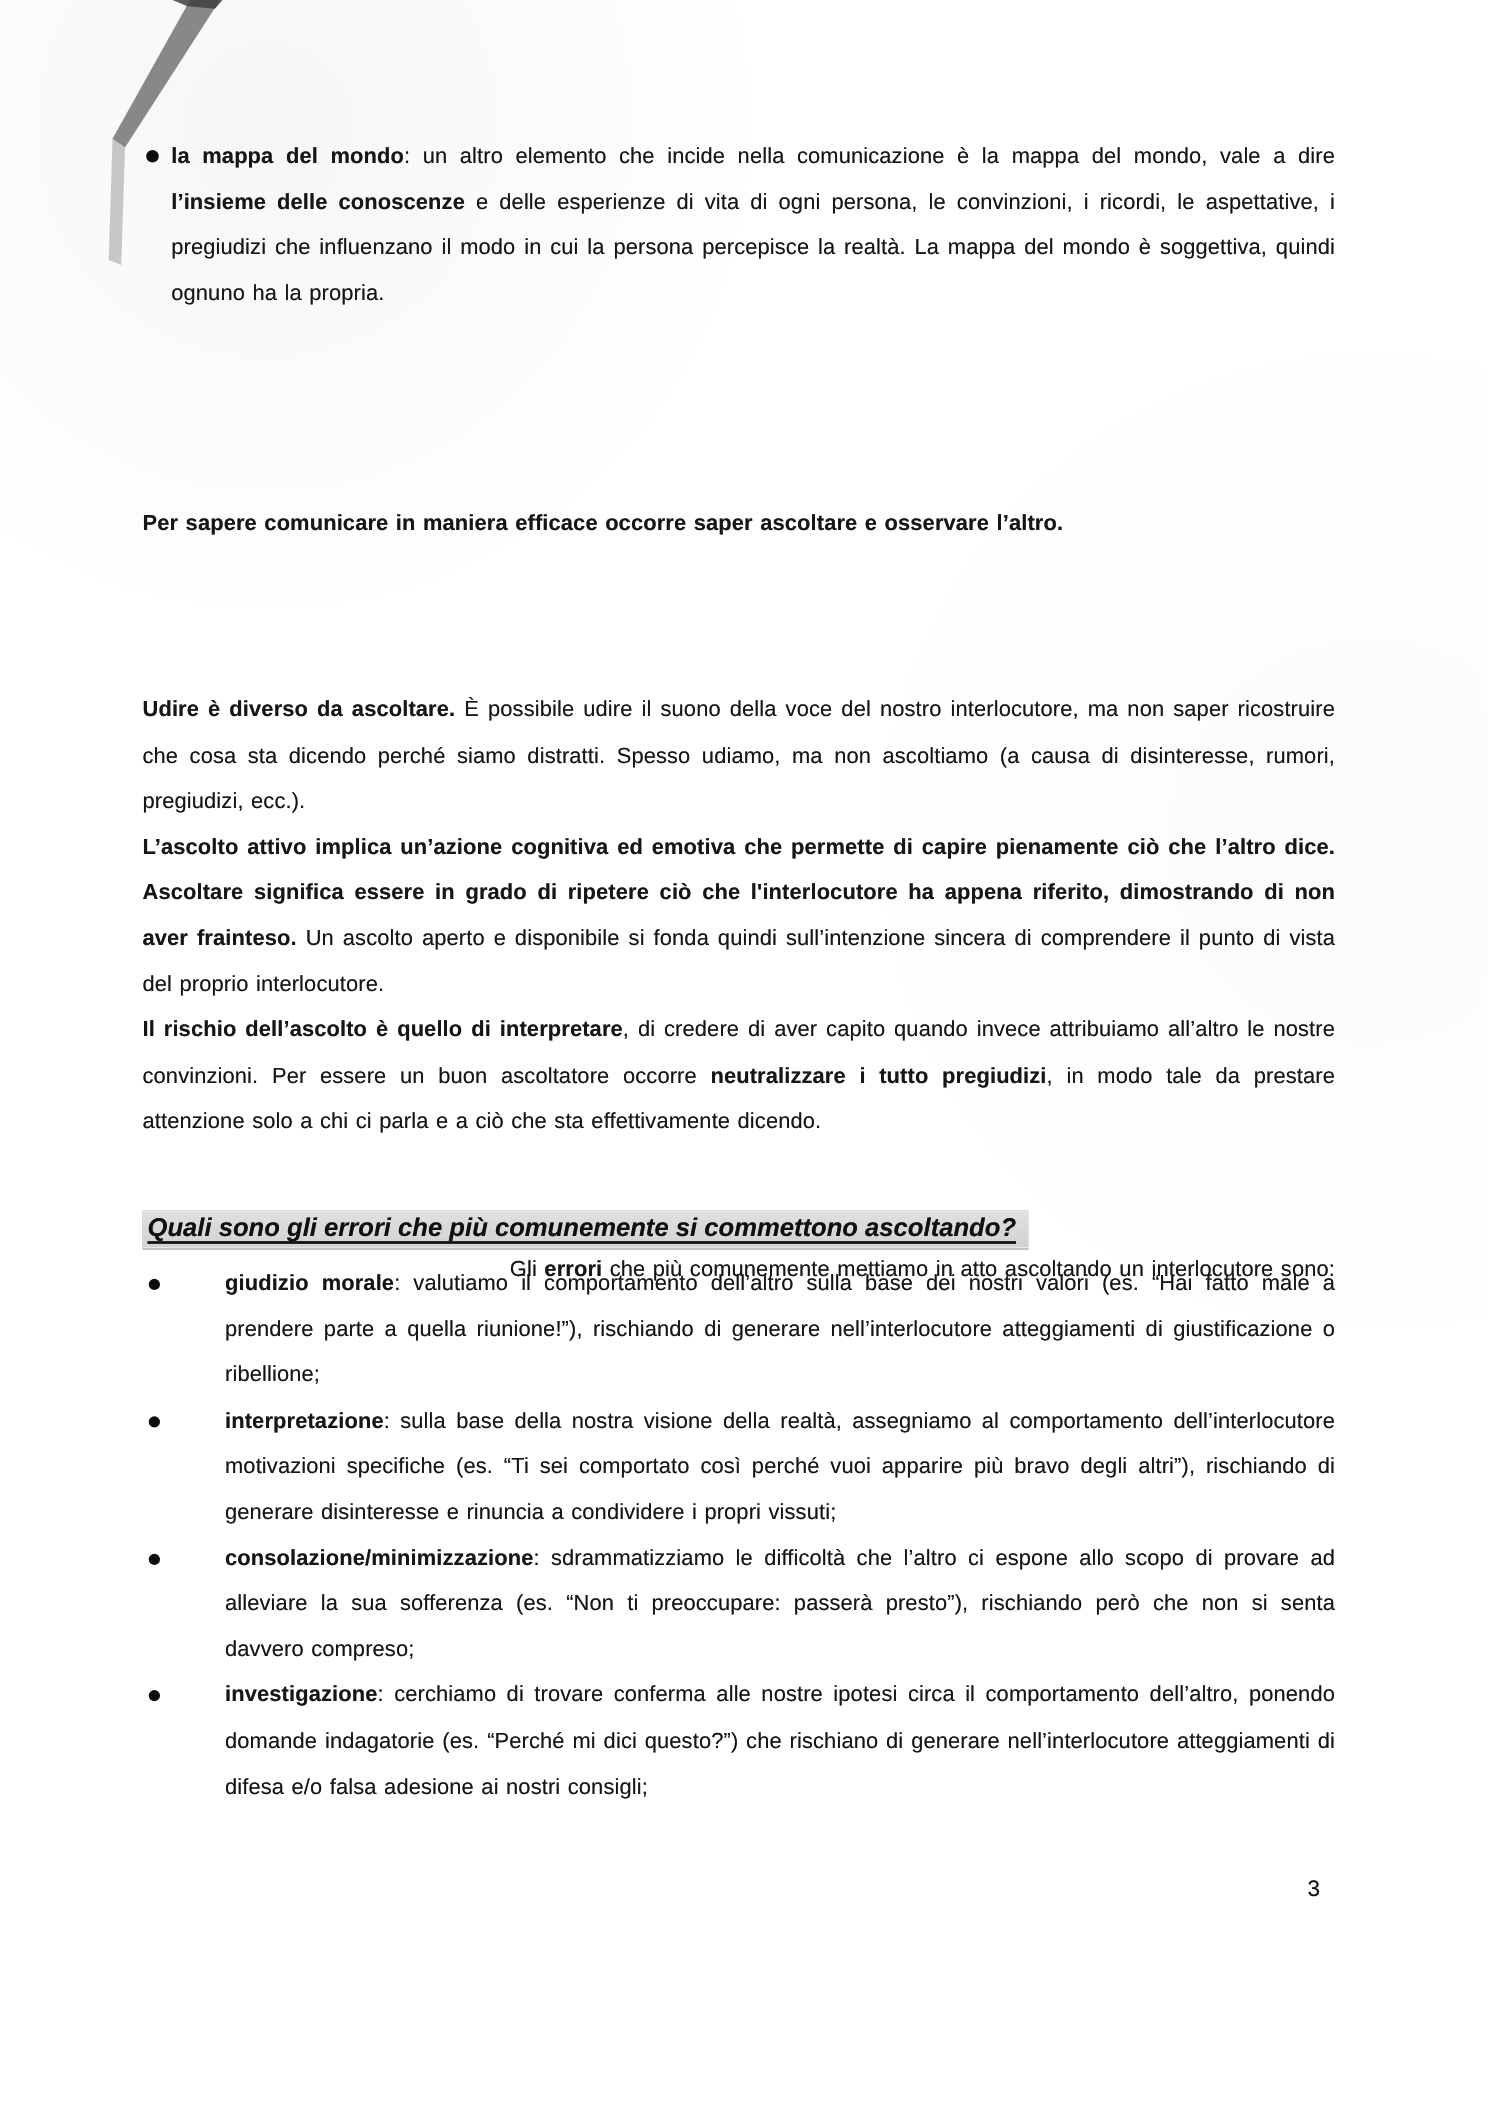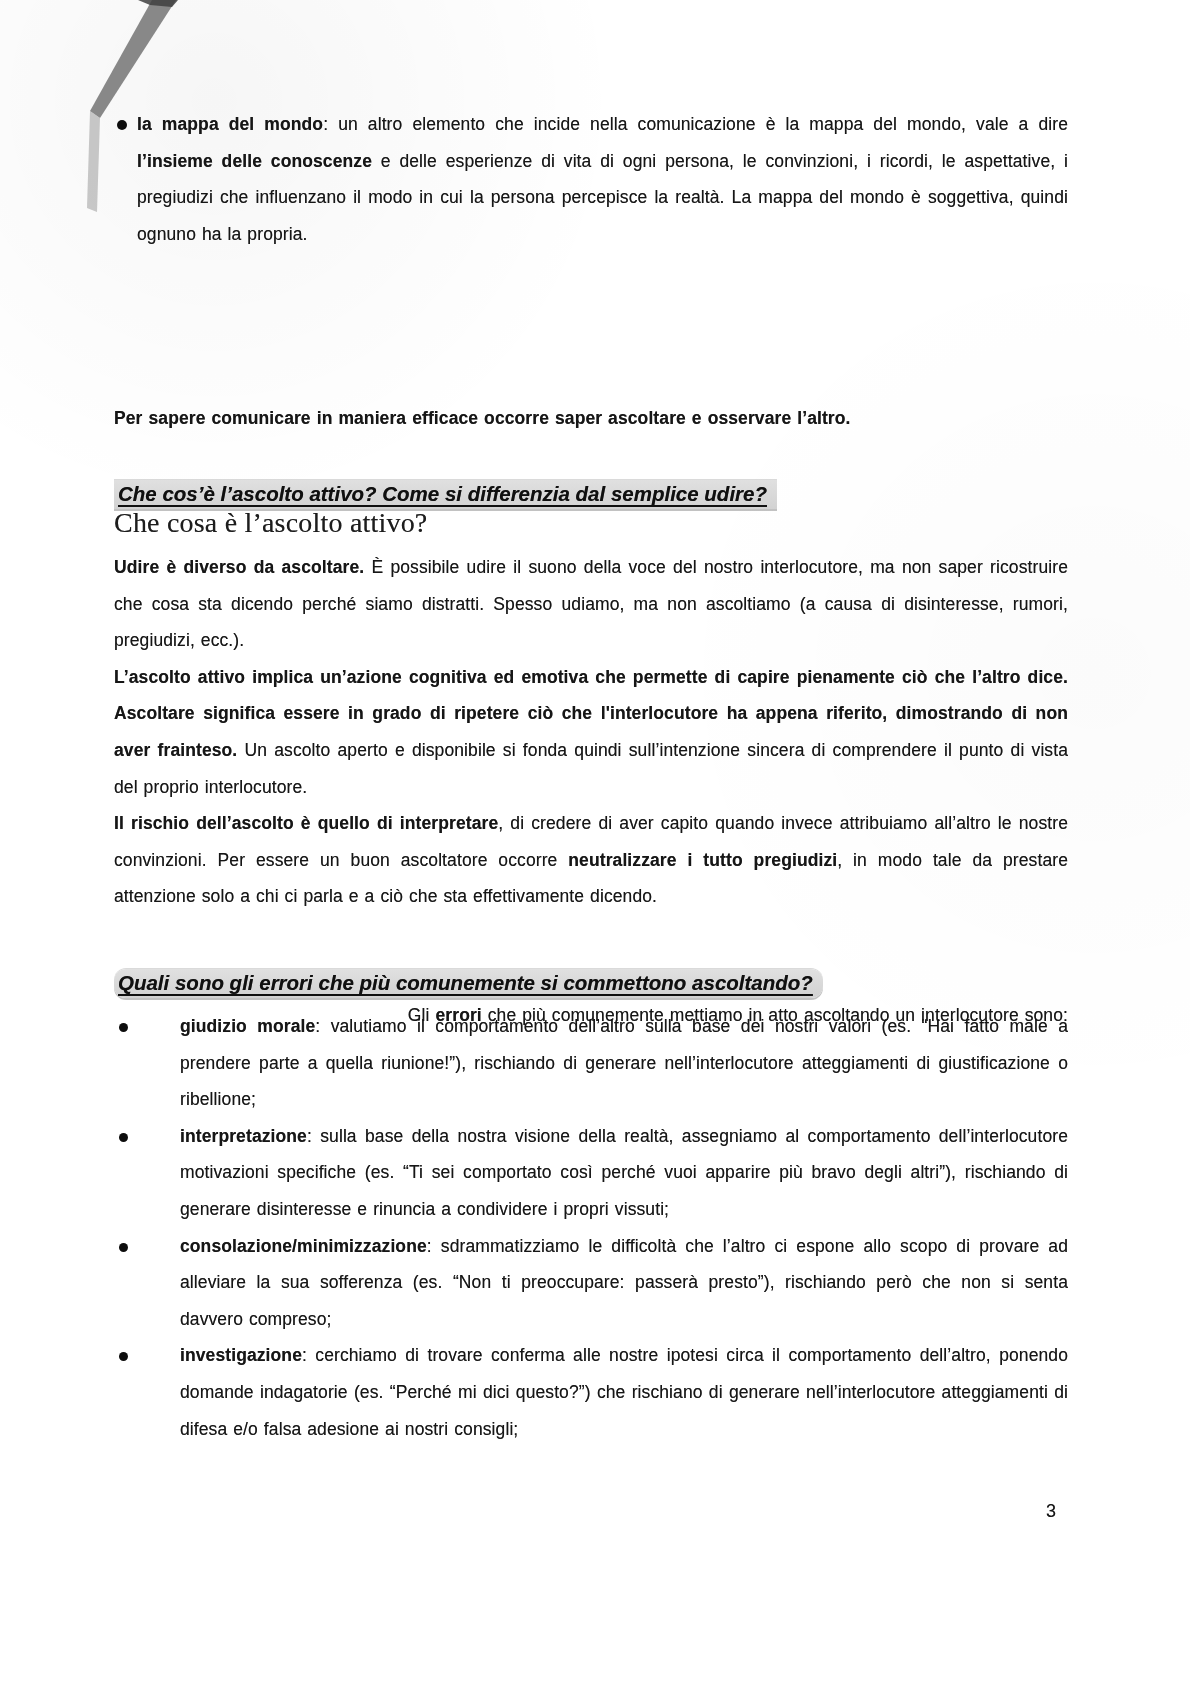--- a/index.html
+++ b/index.html
@@ -50,21 +50,21 @@
     box-shadow: 0 2px 0 rgba(120,120,120,0.45), 0 -1px 0 rgba(150,150,150,0.35);
     padding: 2px 10px 3px 4px;
     text-decoration: underline;
     text-decoration-thickness: 2px;
     text-underline-offset: 4px;
     color: #101010;
     white-space: nowrap;
     text-shadow: 0 0 0.5px rgba(20,20,20,0.6);
   }
   .heading1 { top: 480px; }
-  .heading2 { top: 969px; border-radius: 12px; }
+  .heading2 { top: 969px; }
 
   .subheading {
     position: absolute; left: 114px; top: 507px;
     font-family: "Liberation Serif", serif;
     font-size: 28px; font-weight: 500; color: #1d1d1d;
     letter-spacing: 0.2px;
     text-shadow: 0 0 0.6px rgba(20,20,20,0.5);
   }
 
   .main-block { top: 549px; }
@@ -97,23 +97,21 @@
     <path d="M90 111 L100 118 L97 212 L87 208 Z" fill="#9d9d9d" opacity="0.55"></path>
     <path d="M138 0 L178 0 L172 7 L150 5 Z" fill="#3f3f3f" opacity="0.85"></path>
   </svg>
 
   <div class="col bodytext intro-block">
     <p class="hang"><span class="bullet"></span><span class="b">la mappa del mondo</span><span>: un altro elemento che incide nella comunicazione è la mappa del mondo, vale a dire </span><span class="b">l’insieme delle conoscenze</span><span> e delle esperienze di vita di ogni persona, le convinzioni, i ricordi, le aspettative, i pregiudizi che influenzano il modo in cui la persona percepisce la realtà. La mappa del mondo è soggettiva, quindi ognuno ha la propria.</span></p>
   </div>
 
   <div class="col bodytext statement">Per sapere comunicare in maniera efficace occorre saper ascoltare e osservare l’altro.</div>
 
-  <div class="hl-heading heading1">Che cos’è l’ascolto attivo? Come si differenzia dal semplice udire?</div>
 
-  <div class="subheading">Che cosa è l’ascolto attivo?</div>
 
   <div class="col bodytext main-block">
     <p><span class="b">Udire è diverso da ascoltare.</span><span> È possibile udire il suono della voce del nostro interlocutore, ma non saper ricostruire che cosa sta dicendo perché siamo distratti. Spesso udiamo, ma non ascoltiamo (a causa di disinteresse, rumori, pregiudizi, ecc.).</span></p>
     <p><span class="b">L’ascolto attivo implica un’azione cognitiva ed emotiva che permette di capire pienamente ciò che l’altro dice. Ascoltare significa essere in grado di ripetere ciò che l'interlocutore ha appena riferito, dimostrando di non aver frainteso.</span><span> Un ascolto aperto e disponibile si fonda quindi sull’intenzione sincera di comprendere il punto di vista del proprio interlocutore.</span></p>
     <p><span class="b">Il rischio dell’ascolto è quello di interpretare</span><span>, di credere di aver capito quando invece attribuiamo all’altro le nostre convinzioni. Per essere un buon ascoltatore occorre </span><span class="b">neutralizzare i tutto pregiudizi</span><span>, in modo tale da prestare attenzione solo a chi ci parla e a ciò che sta effettivamente dicendo.</span></p>
   </div>
 
   <div class="hl-heading heading2">Quali sono gli errori che più comunemente si commettono ascoltando?</div>
 
   <div class="col bodytext errori-intro"><span>Gli </span><span class="b">errori</span><span> che più comunemente mettiamo in atto ascoltando un interlocutore sono:</span></div>

